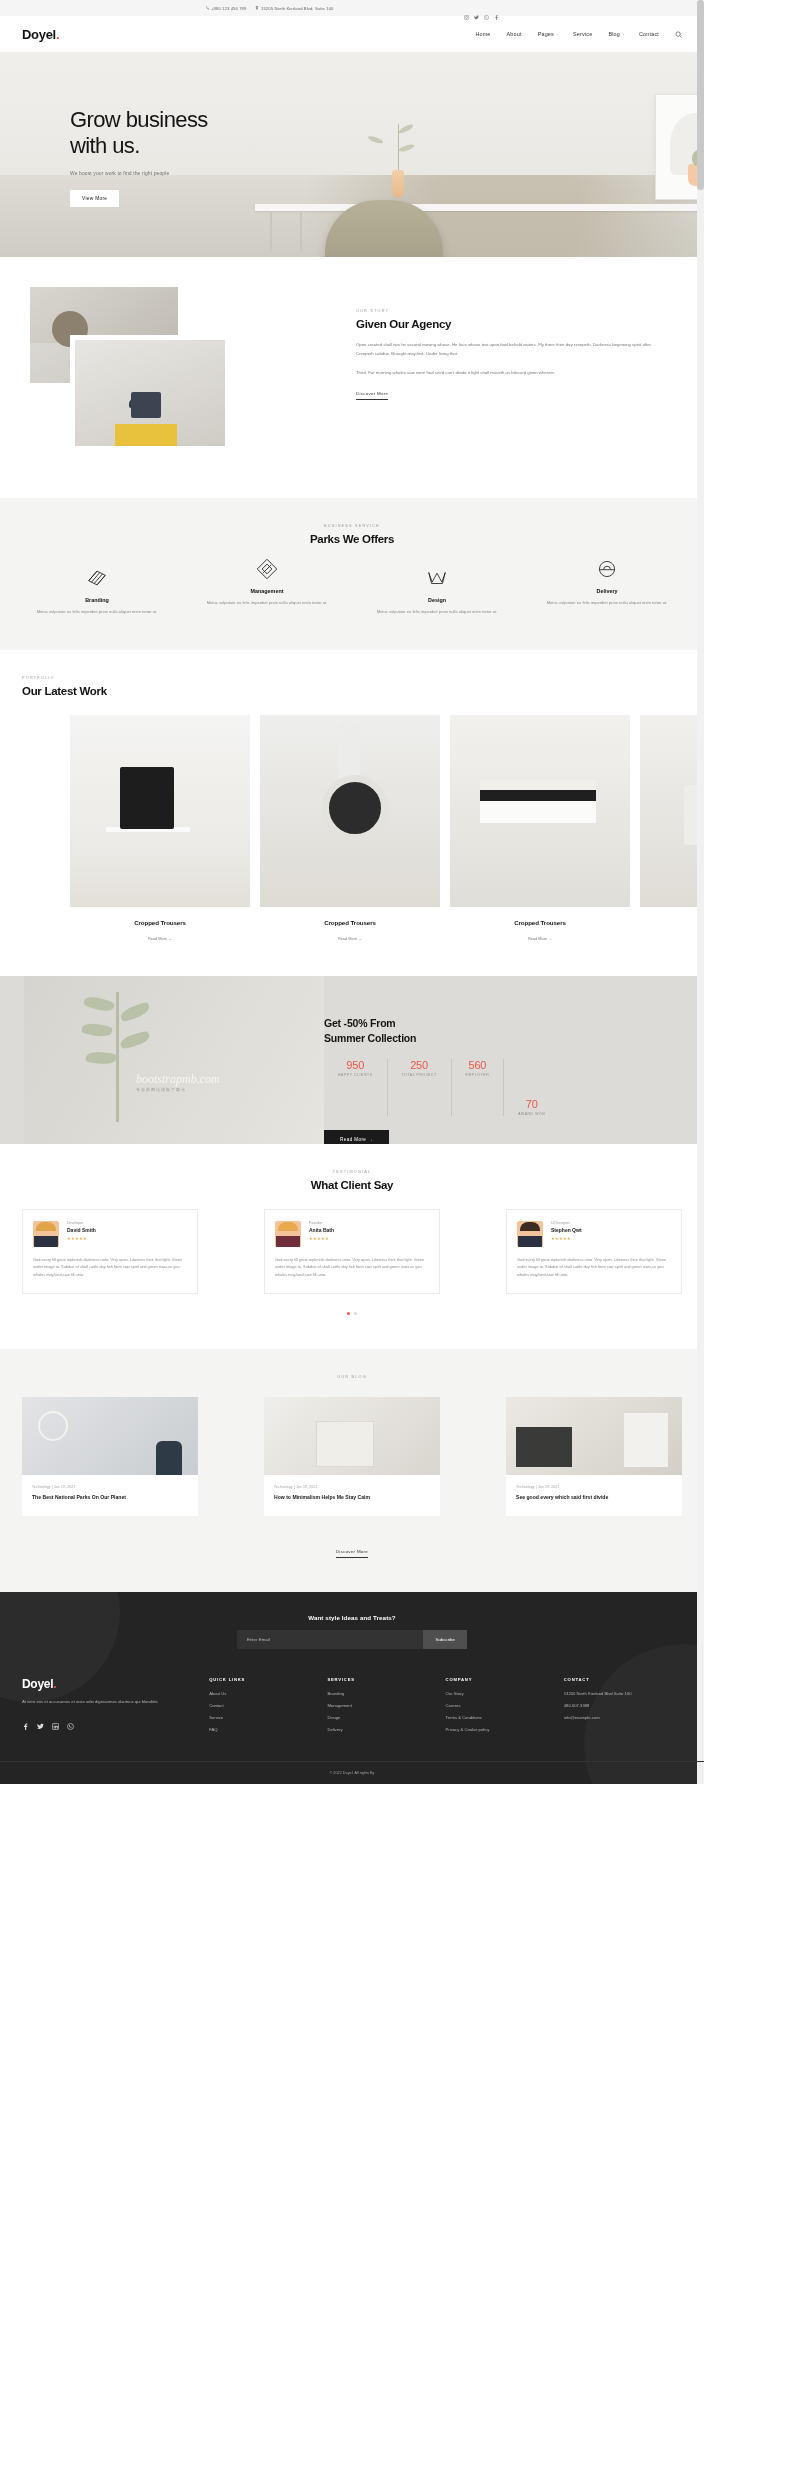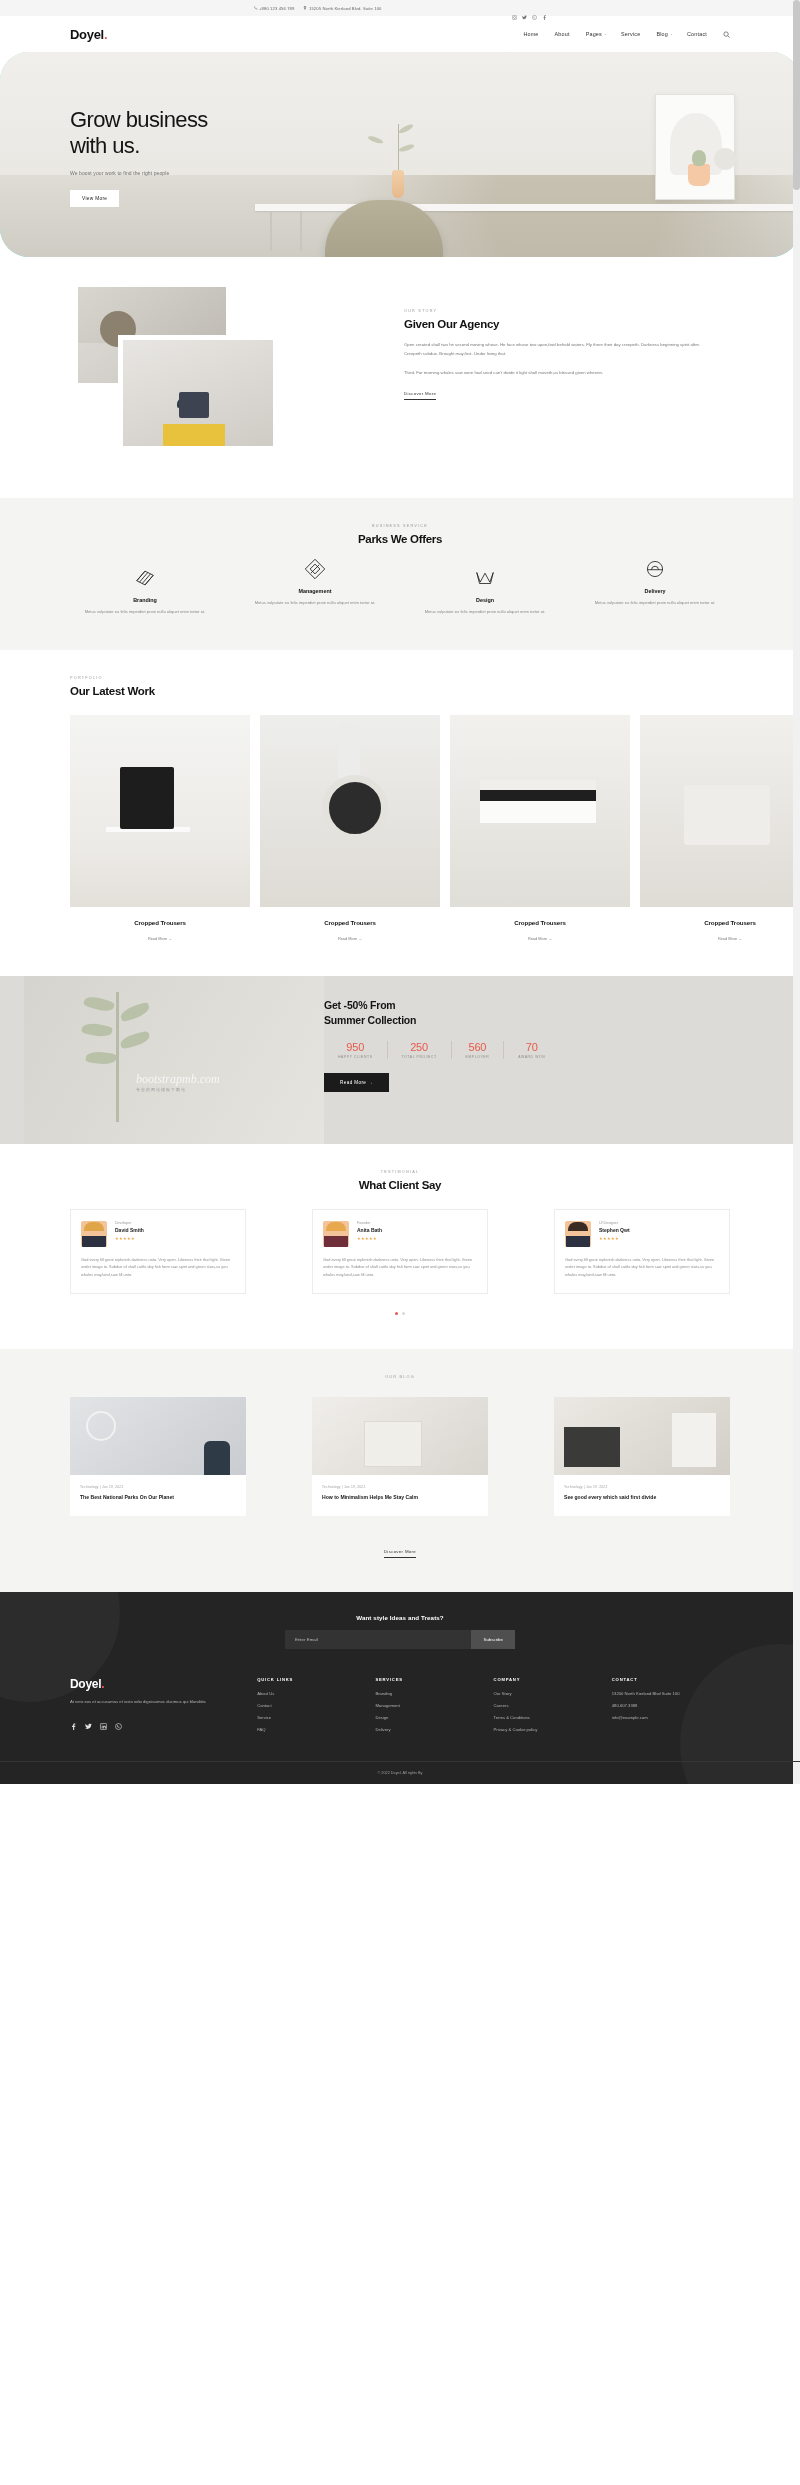--- a/index.html
+++ b/index.html
@@ -3,21 +3,21 @@
 <meta charset="utf-8">
 <style>
   *{box-sizing:border-box;margin:0;padding:0;}
   html,body{width:800px;}
   body{
     font-family:"Liberation Sans", sans-serif;
     background:#ffffff;
     color:#222;
     -webkit-font-smoothing:antialiased;
   }
-  .page{width:800px;position:relative;overflow:hidden;}
+  .page{width:704px;position:relative;overflow:hidden;}
 
   
   .topbar{
     height:16px;background:#f5f5f5;display:flex;align-items:center;
     justify-content:center;gap:0;position:relative;
   }
   .topbar-inner{width:660px;display:flex;align-items:center;justify-content:center;gap:10px;}
   .tb-left{display:flex;gap:9px;align-items:center;font-size:4.2px;color:#666;letter-spacing:.1px;}
   .tb-item{display:flex;align-items:center;gap:1.5px;}
   .tb-ico{width:4px;height:4px;display:inline-block;opacity:.75;}
@@ -34,21 +34,20 @@
   .logo .dot{color:#e8594a;}
   .menu{display:flex;align-items:center;gap:14px;}
   .menu a{font-size:5.4px;color:#333;text-decoration:none;letter-spacing:.2px;display:flex;align-items:center;gap:2px;}
   .caret{font-size:3.4px;color:#888;}
   .search-ico{width:7px;height:7px;display:block;}
 
   
   .hero{
     height:205px;position:relative;overflow:hidden;
     background:#5eead4;
-    border-radius:29px;
   }
   .hero-photo{
     position:absolute;inset:0;
     background:
       radial-gradient(circle at 72% 78%, rgba(180,172,150,.55) 0 14%, rgba(0,0,0,0) 38%),
       linear-gradient(180deg,#eceae6 0%,#e9e7e2 46%,#dedbd4 62%,#cfccc4 100%);
   }
   .hero-wall{position:absolute;left:0;top:0;width:100%;height:60%;background:linear-gradient(180deg,#f0efec,#eae8e3);}
   .hero-desk{
     position:absolute;left:255px;top:152px;width:545px;height:7px;background:#f7f6f4;
@@ -135,25 +134,25 @@
   .pf-4:after{content:"";position:absolute;left:44px;top:70px;width:86px;height:60px;background:#efedea;border-radius:3px;}
   .pf-cap{text-align:center;padding-top:12px;}
   .pf-cap h5{font-size:6.2px;font-weight:700;color:#151515;letter-spacing:-.1px;}
   .pf-cap a{display:inline-block;margin-top:6px;font-size:3.9px;color:#7c7c7c;text-decoration:none;}
 
   
   .promo{height:168px;background:#dddbd7;display:flex;position:relative;overflow:hidden;}
   .promo-left{width:300px;position:relative;background:linear-gradient(120deg,#d6d4cf,#e6e4df);margin-left:24px;}
   .promo-plant{position:absolute;left:92px;top:16px;width:3px;height:130px;background:#b7bba7;}
   .leafy{position:absolute;width:30px;height:12px;border-radius:60% 20% 60% 20%;background:#b9c2a8;}
-  .promo-right{flex:1;padding:22px 0 0 0;}
+  .promo-right{flex:1;padding:40px 0 0 0;}
   .promo-h{font-size:10.5px;font-weight:700;color:#141414;line-height:1.45;letter-spacing:-.2px;}
   .stats{display:flex;margin-top:13px;}
   .stat{padding:0 14px;text-align:center;border-right:1px solid #c9c6c1;}
-  .stat:last-child{border-right:none;}
+  .stat:last-child{border-right:none;margin-top:39px;}
   .stat .num{font-size:11px;color:#e8594a;font-weight:400;letter-spacing:-.2px;}
   .stat .lbl{font-size:3.4px;color:#8c8c8c;letter-spacing:.6px;text-transform:uppercase;margin-top:2px;}
   .dark-btn{
     margin-top:14px;display:inline-block;background:#1b1b1b;color:#fff;
     font-size:4.6px;padding:7px 16px;letter-spacing:.4px;cursor:pointer;border:none;
   }
   .wm{position:absolute;left:112px;top:96px;color:rgba(255,255,255,.75);font-family:"Liberation Serif",serif;font-size:12px;font-style:italic;}
   .wm small{display:block;font-size:4px;font-style:normal;font-family:"Liberation Sans",sans-serif;color:rgba(120,120,120,.65);letter-spacing:1px;}
 
   

